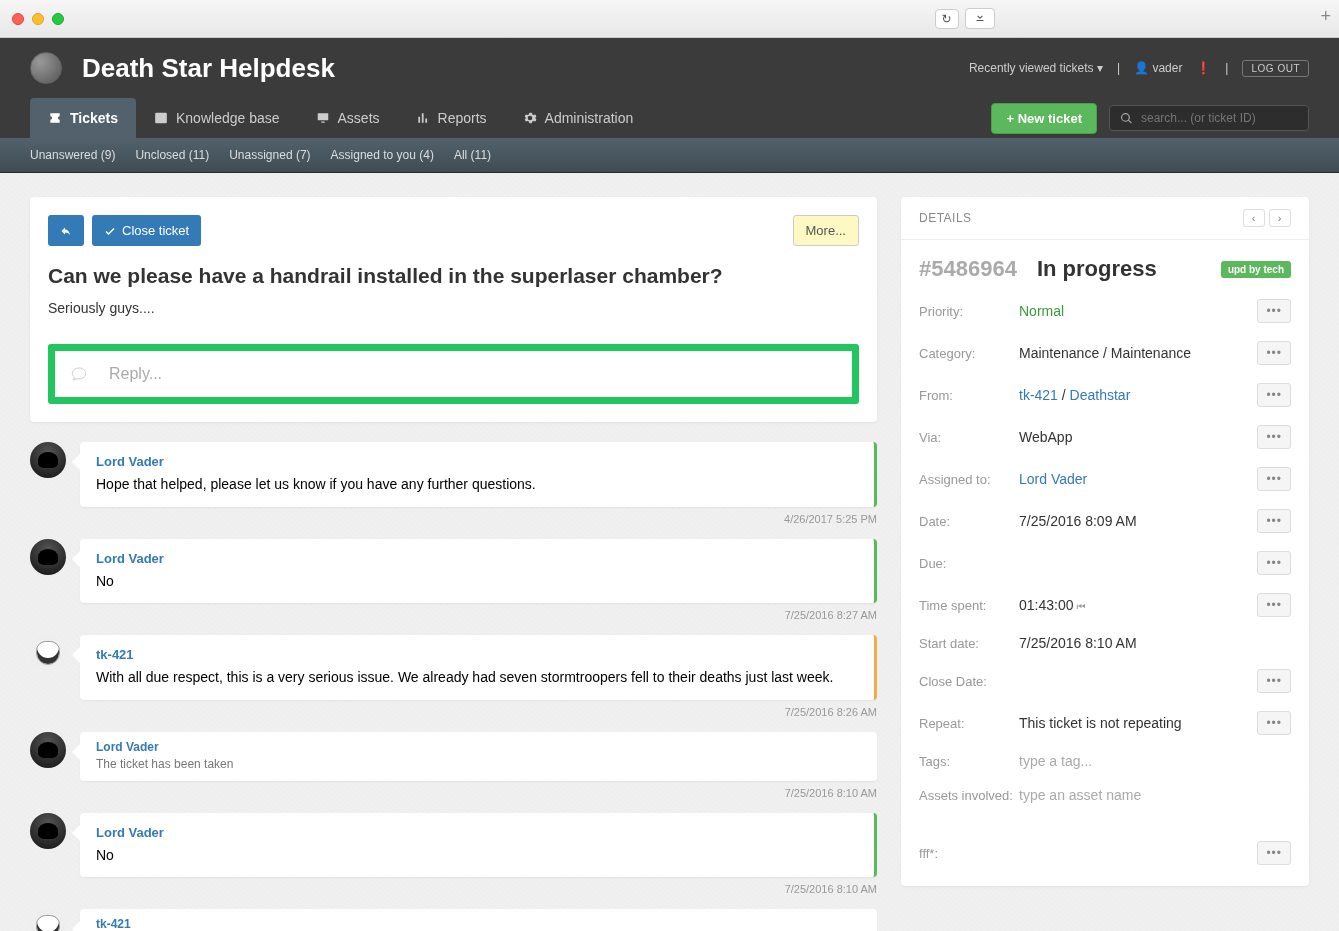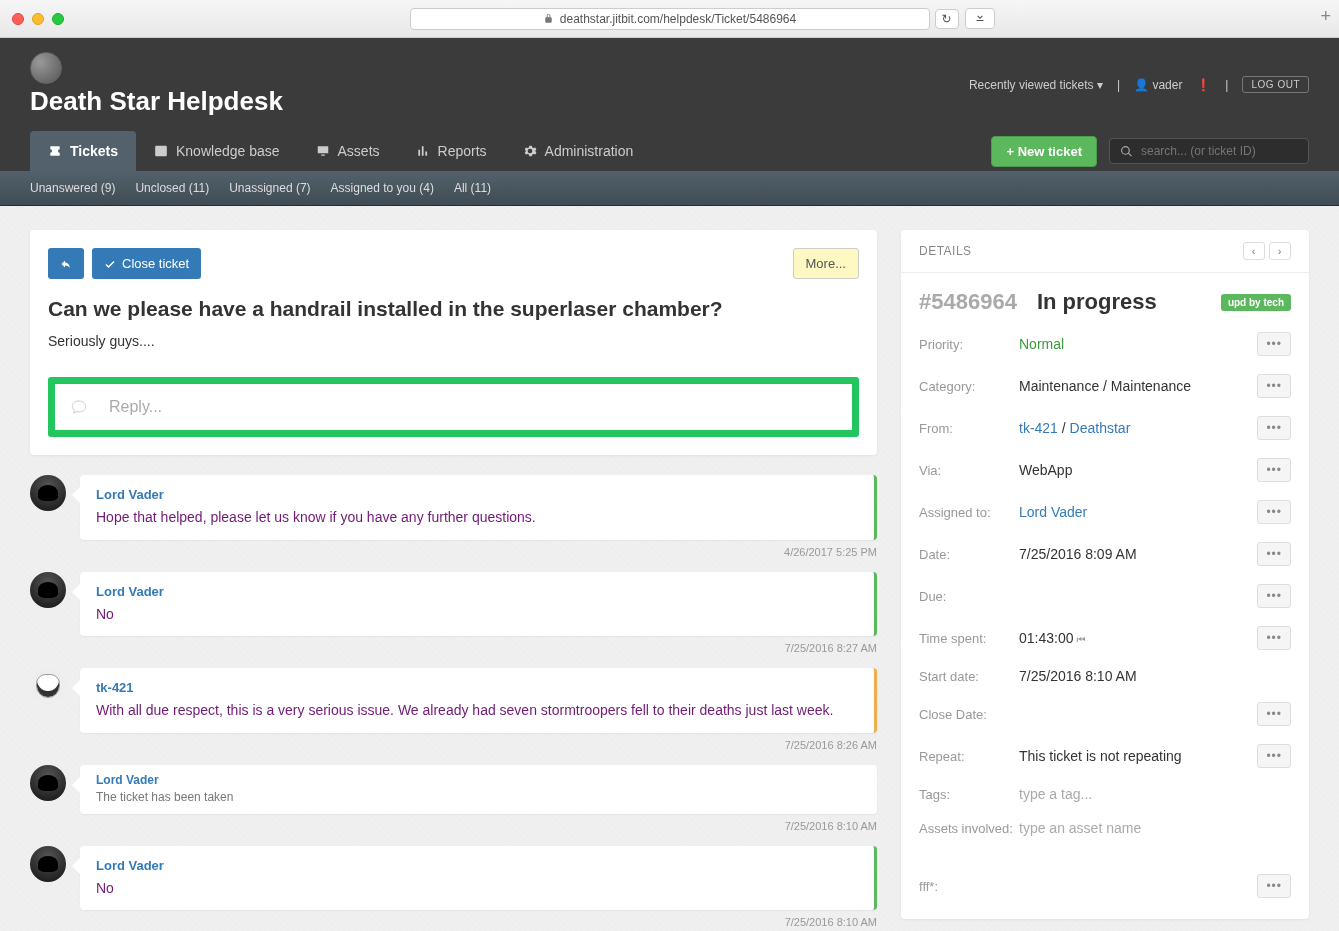--- a/index.html
+++ b/index.html
@@ -11,21 +11,21 @@
 .tl-yellow { background: #ffbd2e; border: 1px solid #dea123; }
 .tl-green { background: #28c940; border: 1px solid #1aad2b; }
 .url-bar { position: absolute; left: 50%; transform: translateX(-50%); display: flex; align-items: center; gap: 6px; background: #fff; border: 1px solid #ccc; border-radius: 4px; padding: 3px 10px; font-size: 12px; color: #555; width: 520px; justify-content: center; }
 .url-bar svg { width: 11px; height: 11px; fill: #777; }
 .reload-btn, .reader-btn { position: absolute; border: 1px solid #ccc; border-radius: 4px; padding: 2px 6px; background: #fff; font-size: 12px; color: #555; }
 .reload-btn { left: calc(50% + 265px); }
 .reader-btn { left: calc(50% + 295px); padding: 2px 8px; }
 .new-tab { position: absolute; right: 8px; top: 6px; color: #888; font-size: 18px; }
 
 .main-header { background: #3b3b3b; color: #fff; padding: 14px 30px; display: flex; align-items: center; justify-content: space-between; }
-.brand { display: flex; gap: 2px; flex-direction: column; }
+.brand { display: flex; align-items: center; gap: 20px; }
 .logo-circle { width: 32px; height: 32px; border-radius: 50%; background: radial-gradient(circle at 30% 30%, #999, #555); border: 1px solid #666; }
 .brand h1 { font-size: 26px; font-weight: 600; }
 .header-right { display: flex; align-items: center; gap: 14px; font-size: 12px; color: #ccc; }
 .header-right a { color: #ccc; text-decoration: none; }
 .logout-btn { border: 1px solid #777; padding: 2px 8px; border-radius: 3px; font-size: 10px; letter-spacing: 0.5px; }
 .warn-icon { color: #d9534f; }
 
 .nav-row { background: #3b3b3b; padding: 0 30px; display: flex; align-items: center; justify-content: space-between; gap: 9px; }
 .nav-tabs { display: flex; }
 .nav-tab { padding: 12px 18px; color: #ccc; display: flex; align-items: center; gap: 8px; font-size: 14px; cursor: pointer; }
@@ -61,21 +61,21 @@
 .avatar-vader { background: radial-gradient(circle at 50% 30%, #555, #111); }
 .avatar-vader::after { content: ''; width: 20px; height: 16px; background: #000; border-radius: 50% 50% 30% 30%; display: block; }
 .avatar-trooper { background: #eee; }
 .avatar-trooper::after { content: ''; width: 22px; height: 22px; background: #fff; border: 1px solid #999; border-radius: 40% 40% 50% 50%; display: block; box-shadow: inset 0 -6px 0 #333; }
 .comment-bubble { background: #fff; border-radius: 4px; padding: 12px 16px; flex: 1; position: relative; border-right: 3px solid #5cb85c; box-shadow: 0 1px 2px rgba(0,0,0,0.05); }
 .comment-bubble.orange { border-right-color: #f0ad4e; }
 .comment-bubble.system { border-right: none; padding: 8px 16px; }
 .comment-bubble::before { content: ''; position: absolute; left: -8px; top: 12px; border: 8px solid transparent; border-right-color: #fff; border-left: none; }
 .comment-author { color: #337ab7; font-weight: 600; font-size: 13px; margin-bottom: 6px; }
 .comment-author.sm { font-size: 12px; margin-bottom: 2px; }
-.comment-text { color: #701a75; line-height: 1.4; }
+.comment-text { color: #000000; line-height: 1.4; }
 .comment-text.sm { color: #777; font-size: 12px; }
 .comment-time { text-align: right; font-size: 11px; color: #999; margin: 4px 0 14px; }
 
 .details-card { background: #fff; border-radius: 4px; box-shadow: 0 1px 3px rgba(0,0,0,0.06); }
 .details-header { padding: 12px 18px; border-bottom: 1px solid #eee; display: flex; justify-content: space-between; align-items: center; color: #888; font-size: 12px; letter-spacing: 0.5px; }
 .details-nav { display: flex; gap: 4px; }
 .details-nav span { border: 1px solid #ddd; border-radius: 3px; padding: 2px 8px; cursor: pointer; color: #777; font-size: 11px; }
 .details-title-row { padding: 16px 18px 8px; display: flex; align-items: center; gap: 20px; }
 .ticket-id { color: #aaa; font-size: 22px; font-weight: 600; }
 .ticket-status { font-size: 22px; font-weight: 700; }
@@ -91,26 +91,20 @@
 </style>
 </head>
 <body>
 
 <div class="browser-chrome">
   <div class="traffic-lights">
     <span class="tl-red"></span>
     <span class="tl-yellow"></span>
     <span class="tl-green"></span>
   </div>
-  <div class="url-bar">
-    <svg viewBox="0 0 24 24">
-        <path d="M12 2a4 4 0 00-4 4v3H7a2 2 0 00-2 2v8a2 2 0 002 2h10a2 2 0 002-2v-8a2 2 0 00-2-2h-1V6a4 4 0 00-4-4zm-2 4a2 2 0 114 0v3h-4V6z"></path>
-      </svg>
-    <span>deathstar.jitbit.com/helpdesk/Ticket/5486964</span>
-  </div>
   <div class="reload-btn">↻</div>
   <div class="reader-btn">
     <svg width="12" height="12" viewBox="0 0 24 24" fill="#555">
         <path d="M12 3v10l-4-4-1.5 1.5L12 16l5.5-5.5L16 9l-4 4V3h-0zM5 18h14v2H5z"></path>
       </svg>
   </div>
   <div class="new-tab">+</div>
 </div>
 
 <div class="main-header">

